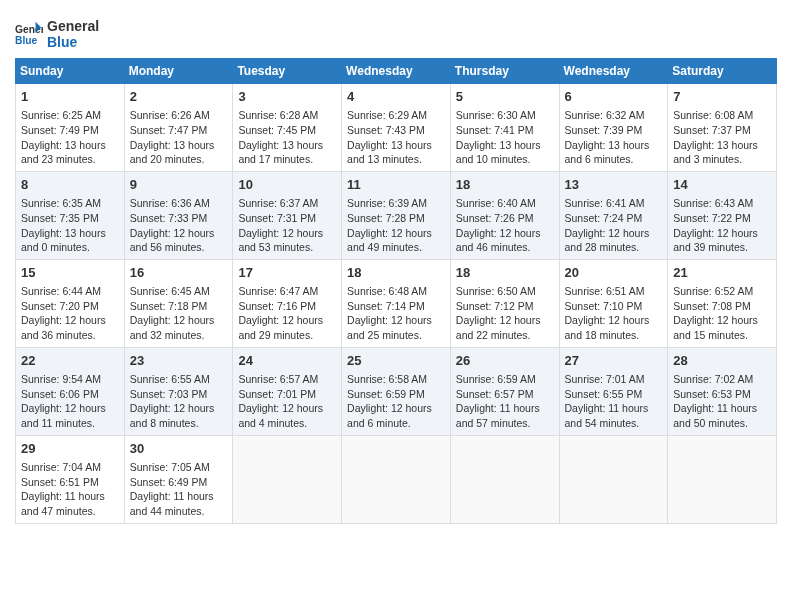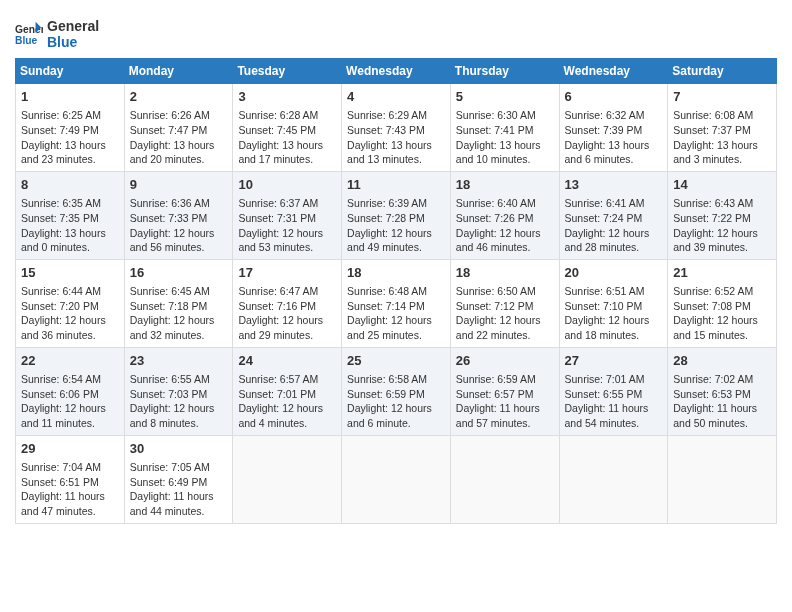--- a/index.html
+++ b/index.html
@@ -255,21 +255,21 @@
           <span class="day-num">21</span>
           <div>Sunrise: 6:52 AM</div>
           <div>Sunset: 7:08 PM</div>
           <div>Daylight: 12 hours</div>
           <div>and 15 minutes.</div>
         </td>
       </tr>
       <tr class="row-alt">
         <td>
           <span class="day-num">22</span>
-          <div>Sunrise: 6:54 AM</div>
+          <div>Sunrise: 9:54 AM</div>
           <div>Sunset: 6:06 PM</div>
           <div>Daylight: 12 hours</div>
           <div>and 11 minutes.</div>
         </td>
         <td>
           <span class="day-num">23</span>
           <div>Sunrise: 6:55 AM</div>
           <div>Sunset: 7:03 PM</div>
           <div>Daylight: 12 hours</div>
           <div>and 8 minutes.</div>

